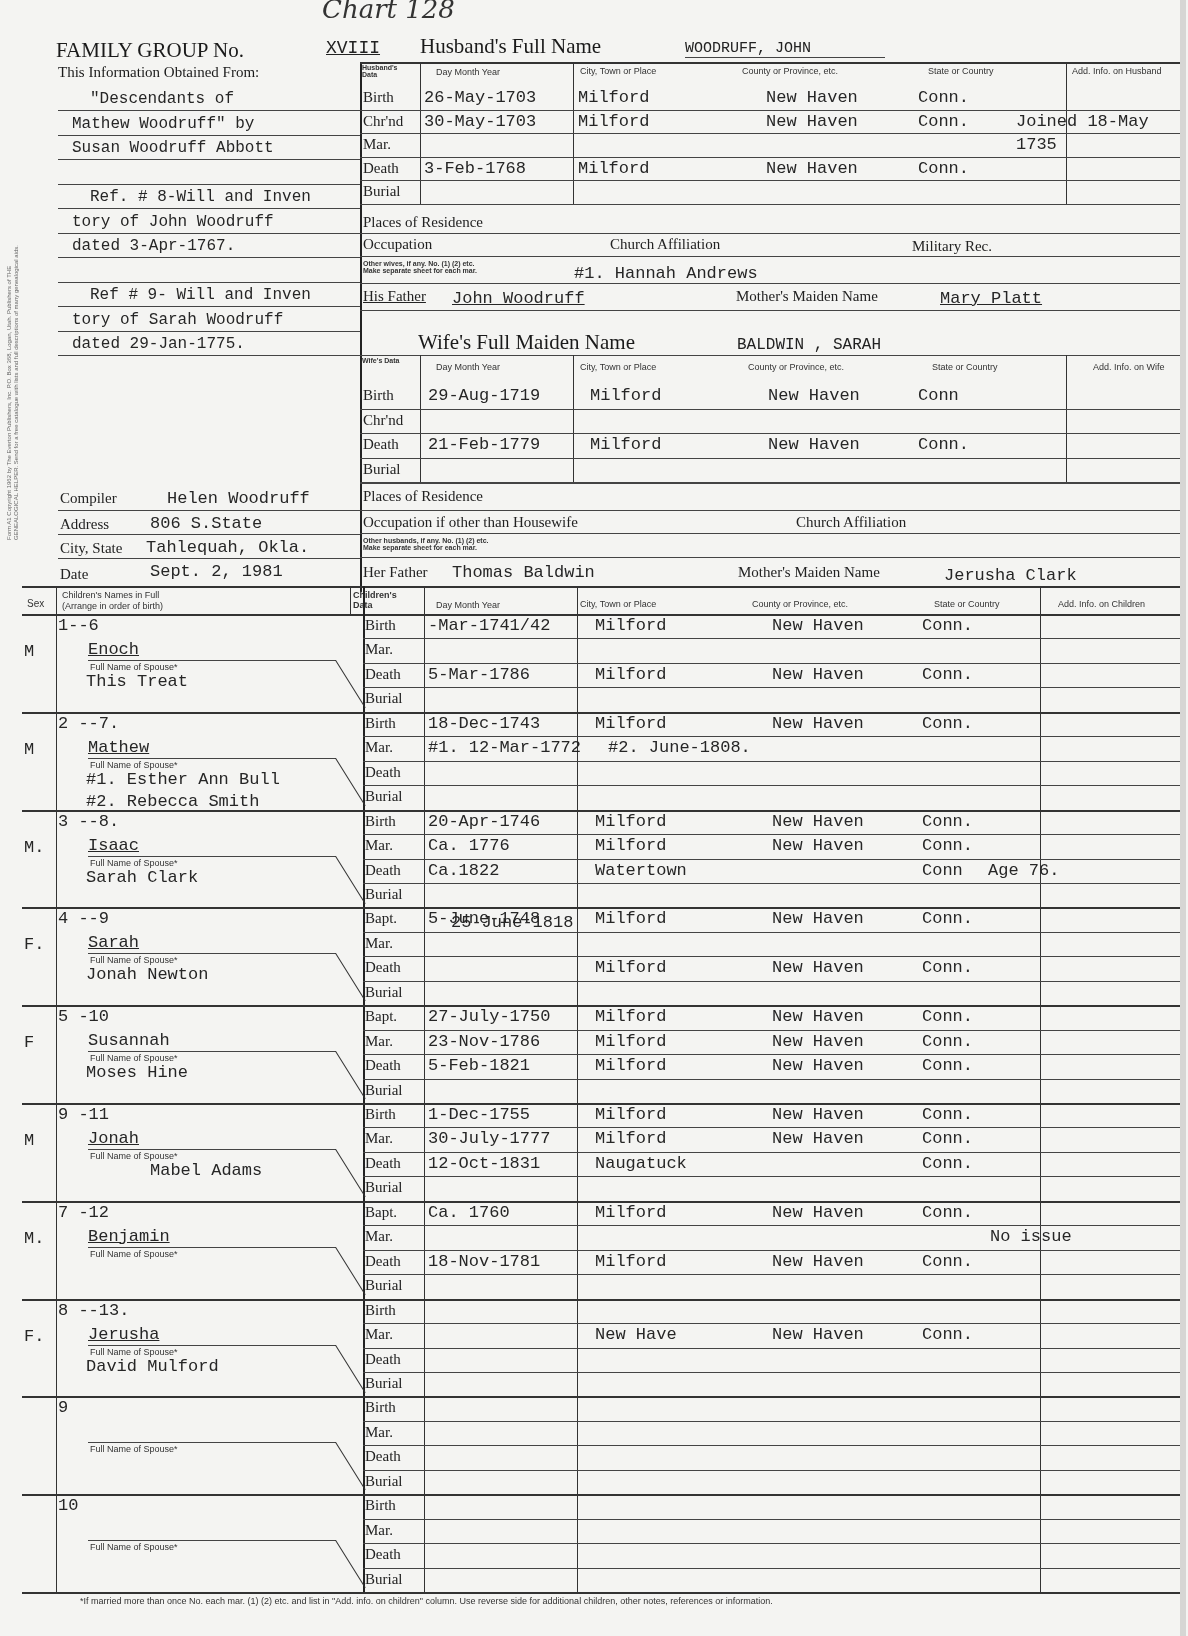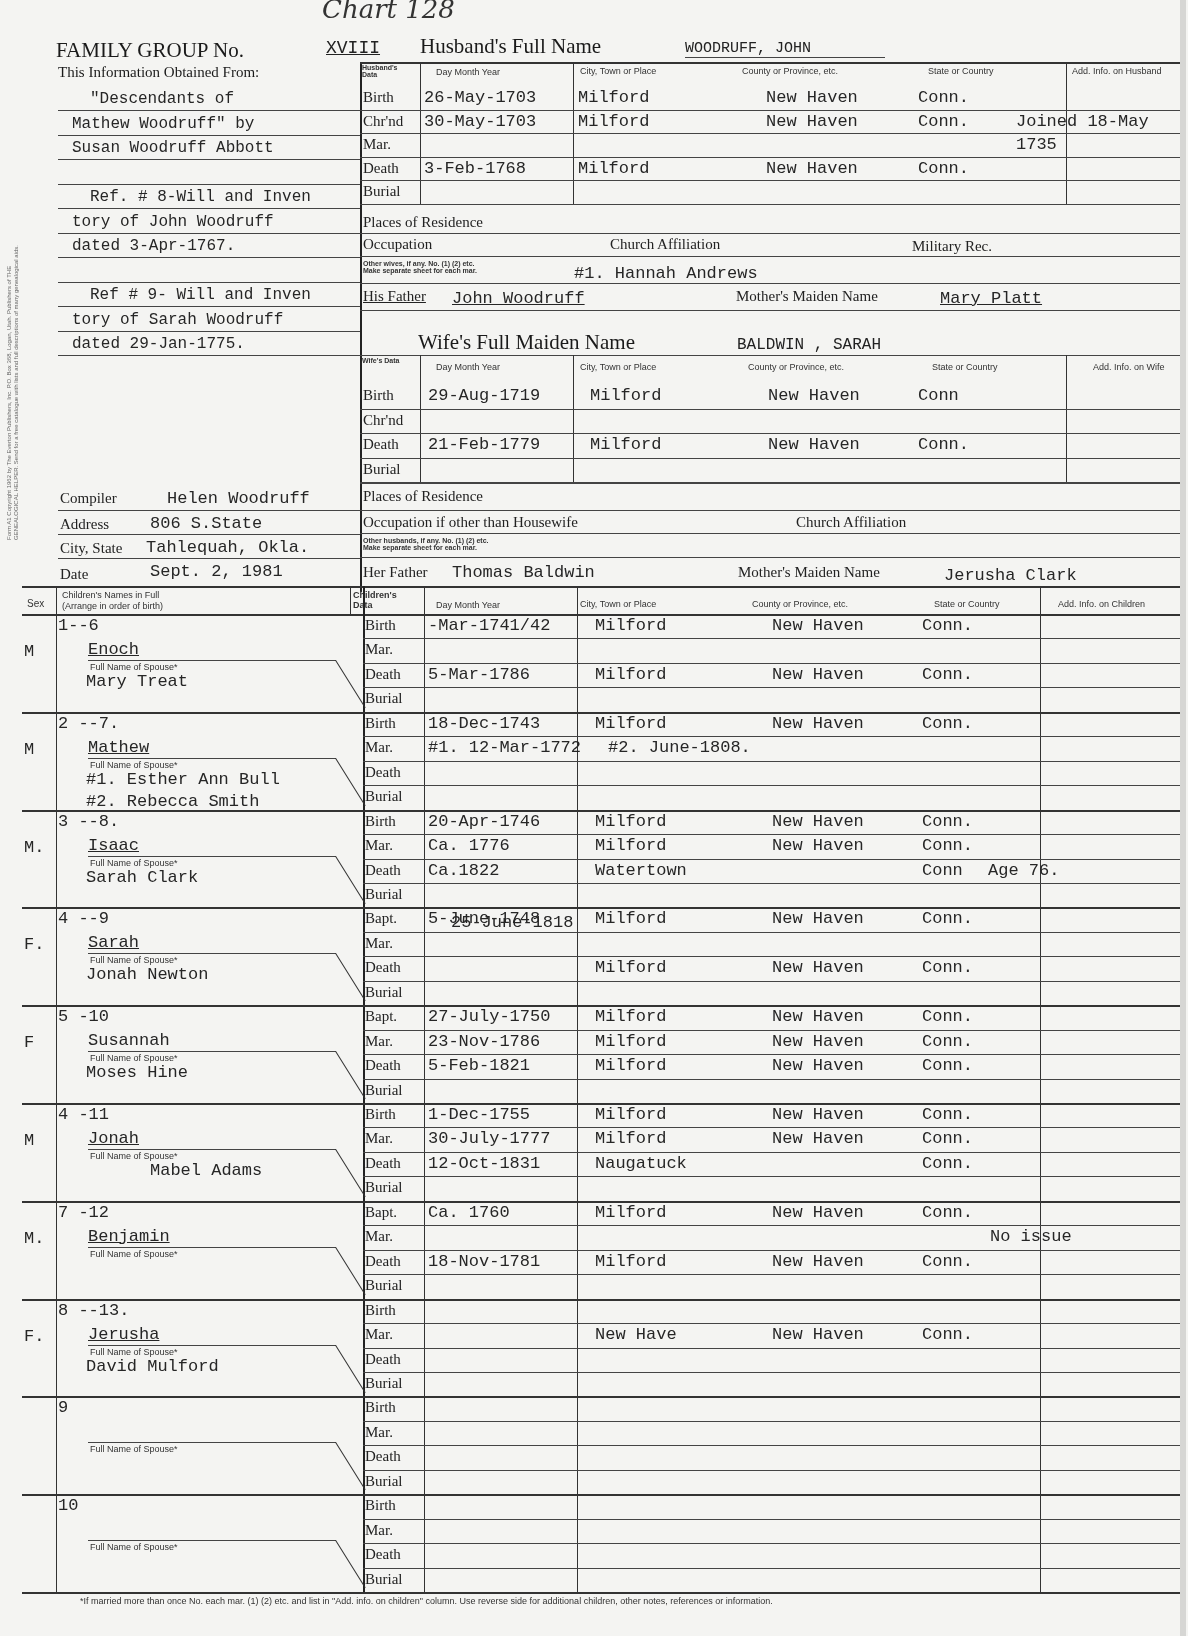--- a/index.html
+++ b/index.html
@@ -196,21 +196,21 @@
   <div class="vl" style="left:1040px; top:586px; height:1006px;"></div>
 
   <div id="children">
       <div class="" style="position:absolute; left:0; top:0;">
         <div class="abs val" style="left:24px; top:642px;">M</div>
         <div class="abs val" style="left:58px; top:616px;">1--6</div>
         <div class="abs val" style="left:88px; top:640px; text-decoration:underline;">Enoch</div>
         <div class="hl" style="left:88px; top:660px; width:248px;"></div>
         <div class="diag" style="left:336px; top:660px; width:56px; transform:rotate(58deg);"></div>
         <div class="abs lbl-sm" style="left:90px; top:662px;">Full Name of Spouse*</div>
-        <div class="abs val" style="left:86px; top:672px;">Mary Treat</div>
+        <div class="abs val" style="left:86px; top:672px;">This Treat</div>
         <div class="abs rowlbl" style="left:365px; top:617px;">Birth</div>
         <div class="abs val" style="left:428px; top:616px;">-Mar-1741/42</div>
         <div class="abs val" style="left:595px; top:616px;">Milford</div>
         <div class="abs val" style="left:772px; top:616px;">New Haven</div>
         <div class="abs val" style="left:922px; top:616px;">Conn.</div>
         <div class="hl" style="left:363px; top:638.45px; width:817px;"></div>
         <div class="abs rowlbl" style="left:365px; top:641.45px;">Mar.</div>
         <div class="hl" style="left:363px; top:662.9000000000001px; width:817px;"></div>
         <div class="abs rowlbl" style="left:365px; top:665.9px;">Death</div>
         <div class="abs val" style="left:428px; top:664.9px;">5-Mar-1786</div>
@@ -323,21 +323,21 @@
         <div class="abs val" style="left:428px; top:1056.1000000000001px;">5-Feb-1821</div>
         <div class="abs val" style="left:595px; top:1056.1000000000001px;">Milford</div>
         <div class="abs val" style="left:772px; top:1056.1000000000001px;">New Haven</div>
         <div class="abs val" style="left:922px; top:1056.1000000000001px;">Conn.</div>
         <div class="hl" style="left:363px; top:1078.5500000000002px; width:817px;"></div>
         <div class="abs rowlbl" style="left:365px; top:1081.55px;">Burial</div>
         <div class="hl thick" style="left:22px; top:1103px; width:1158px;"></div>
       </div>
       <div class="" style="position:absolute; left:0; top:0;">
         <div class="abs val" style="left:24px; top:1131px;">M</div>
-        <div class="abs val" style="left:58px; top:1105px;">4 -11</div>
+        <div class="abs val" style="left:58px; top:1105px;">9 -11</div>
         <div class="abs val" style="left:88px; top:1129px; text-decoration:underline;">Jonah</div>
         <div class="hl" style="left:88px; top:1149px; width:248px;"></div>
         <div class="diag" style="left:336px; top:1149px; width:56px; transform:rotate(58deg);"></div>
         <div class="abs lbl-sm" style="left:90px; top:1151px;">Full Name of Spouse*</div>
         <div class="abs val" style="left:150px; top:1161px;">Mabel Adams</div>
         <div class="abs rowlbl" style="left:365px; top:1106px;">Birth</div>
         <div class="abs val" style="left:428px; top:1105px;">1-Dec-1755</div>
         <div class="abs val" style="left:595px; top:1105px;">Milford</div>
         <div class="abs val" style="left:772px; top:1105px;">New Haven</div>
         <div class="abs val" style="left:922px; top:1105px;">Conn.</div>

